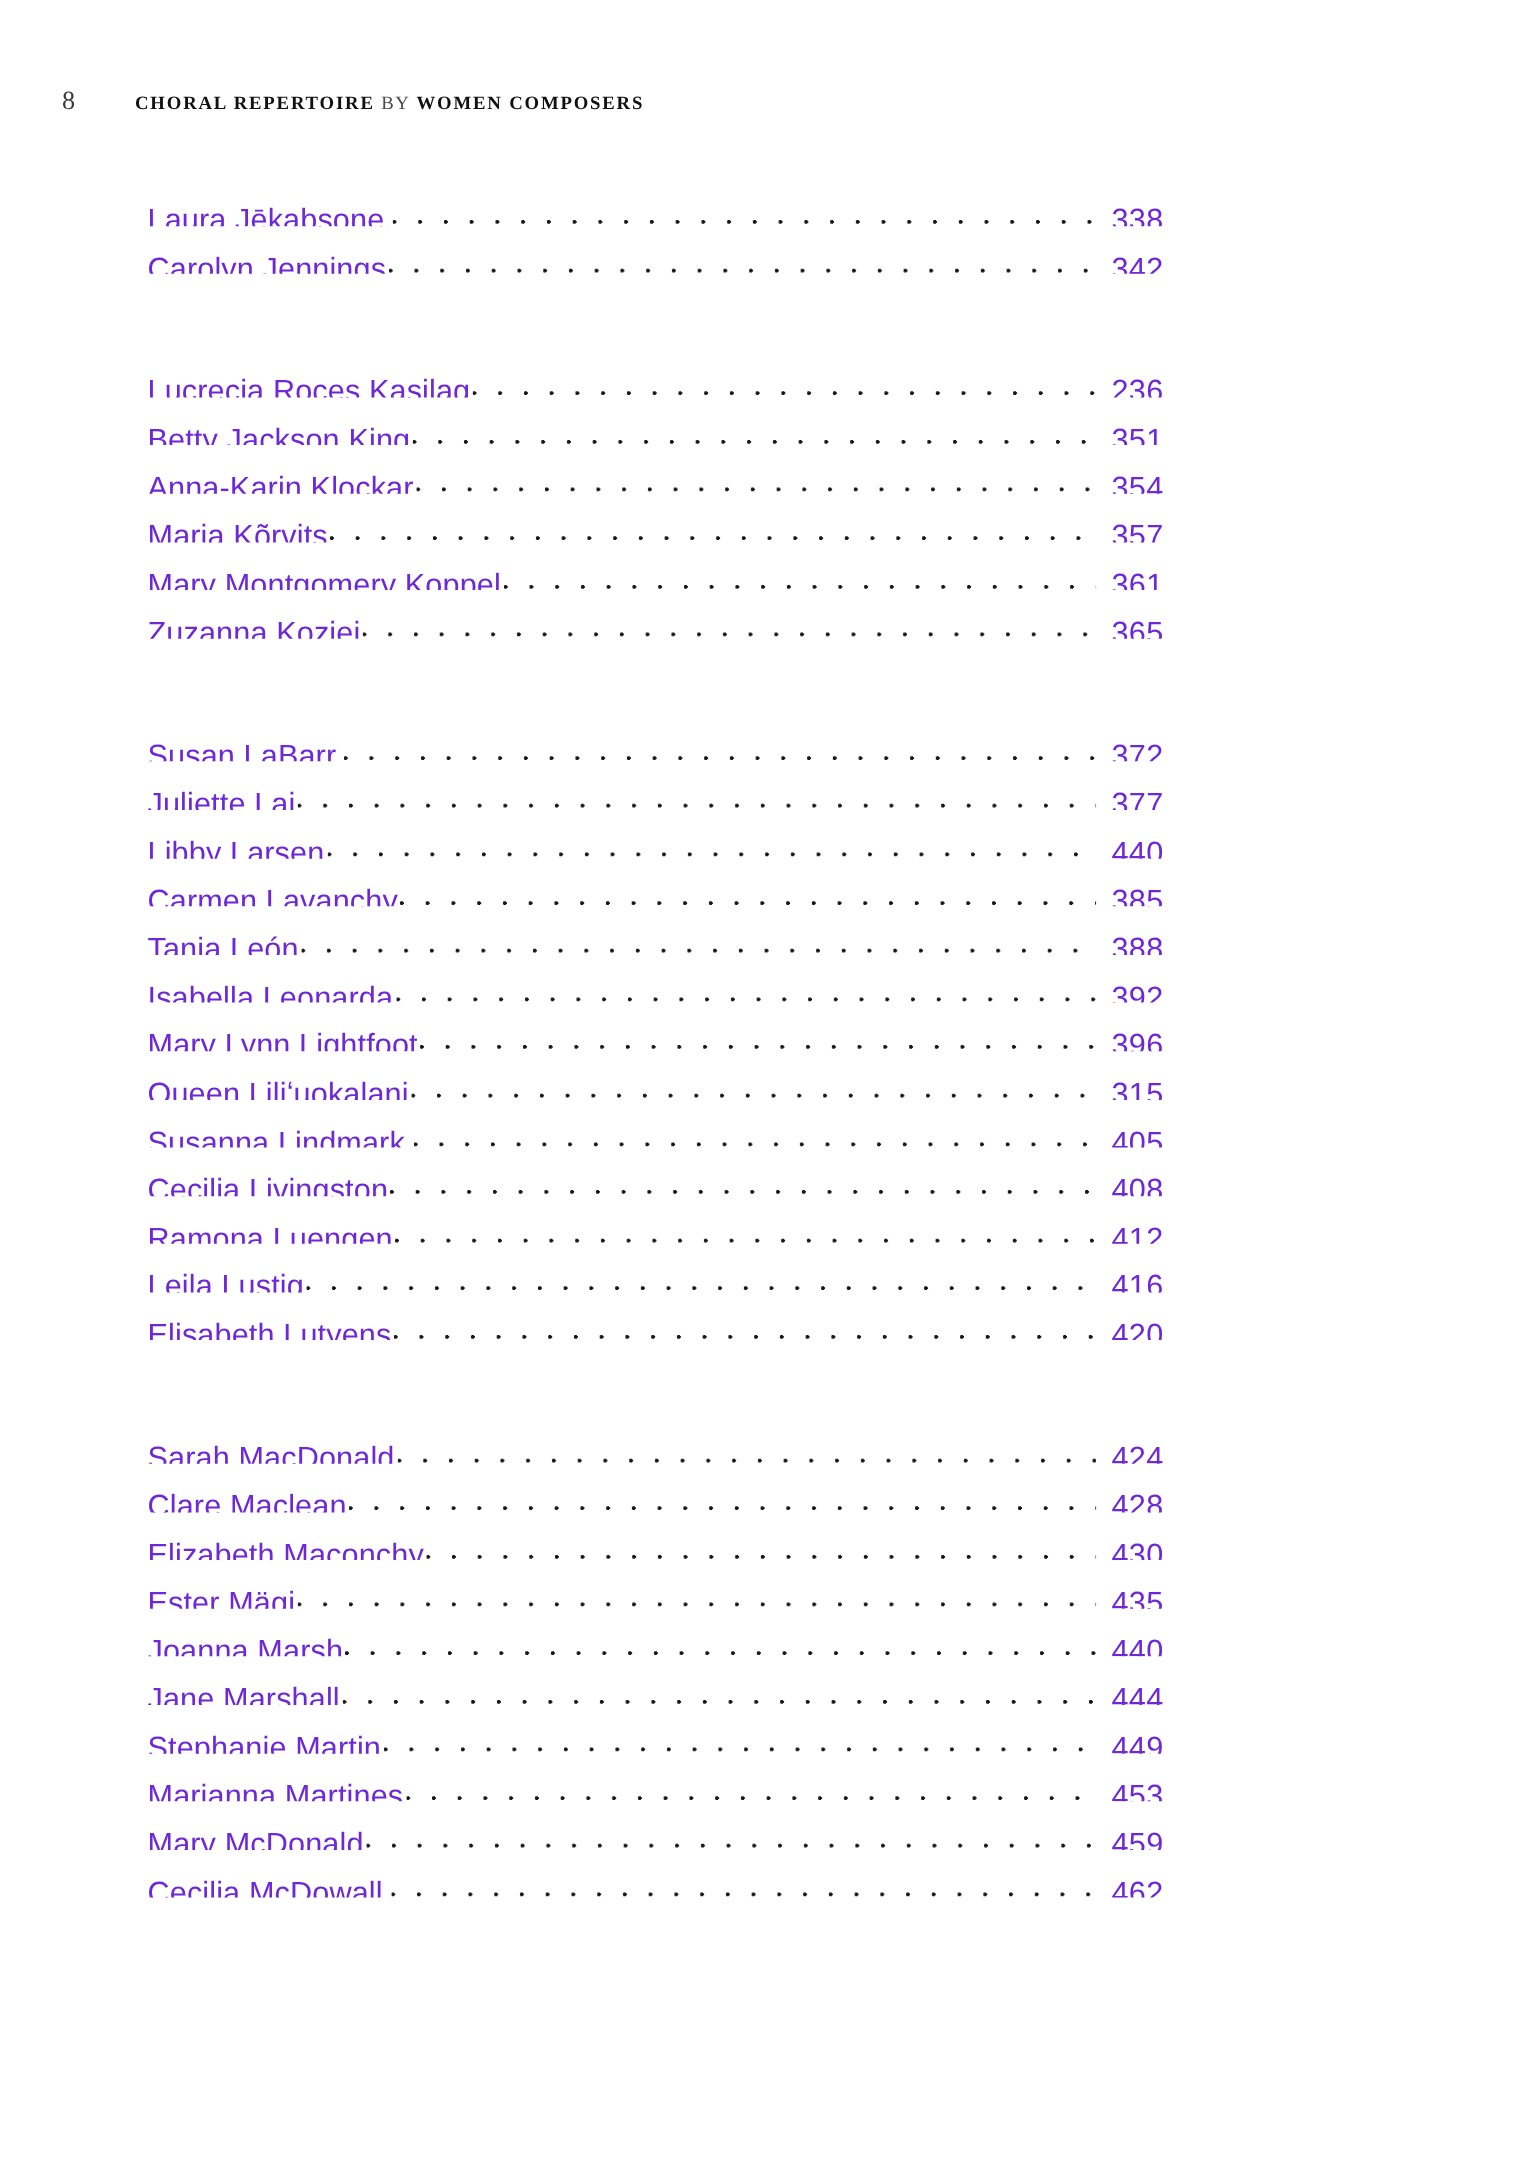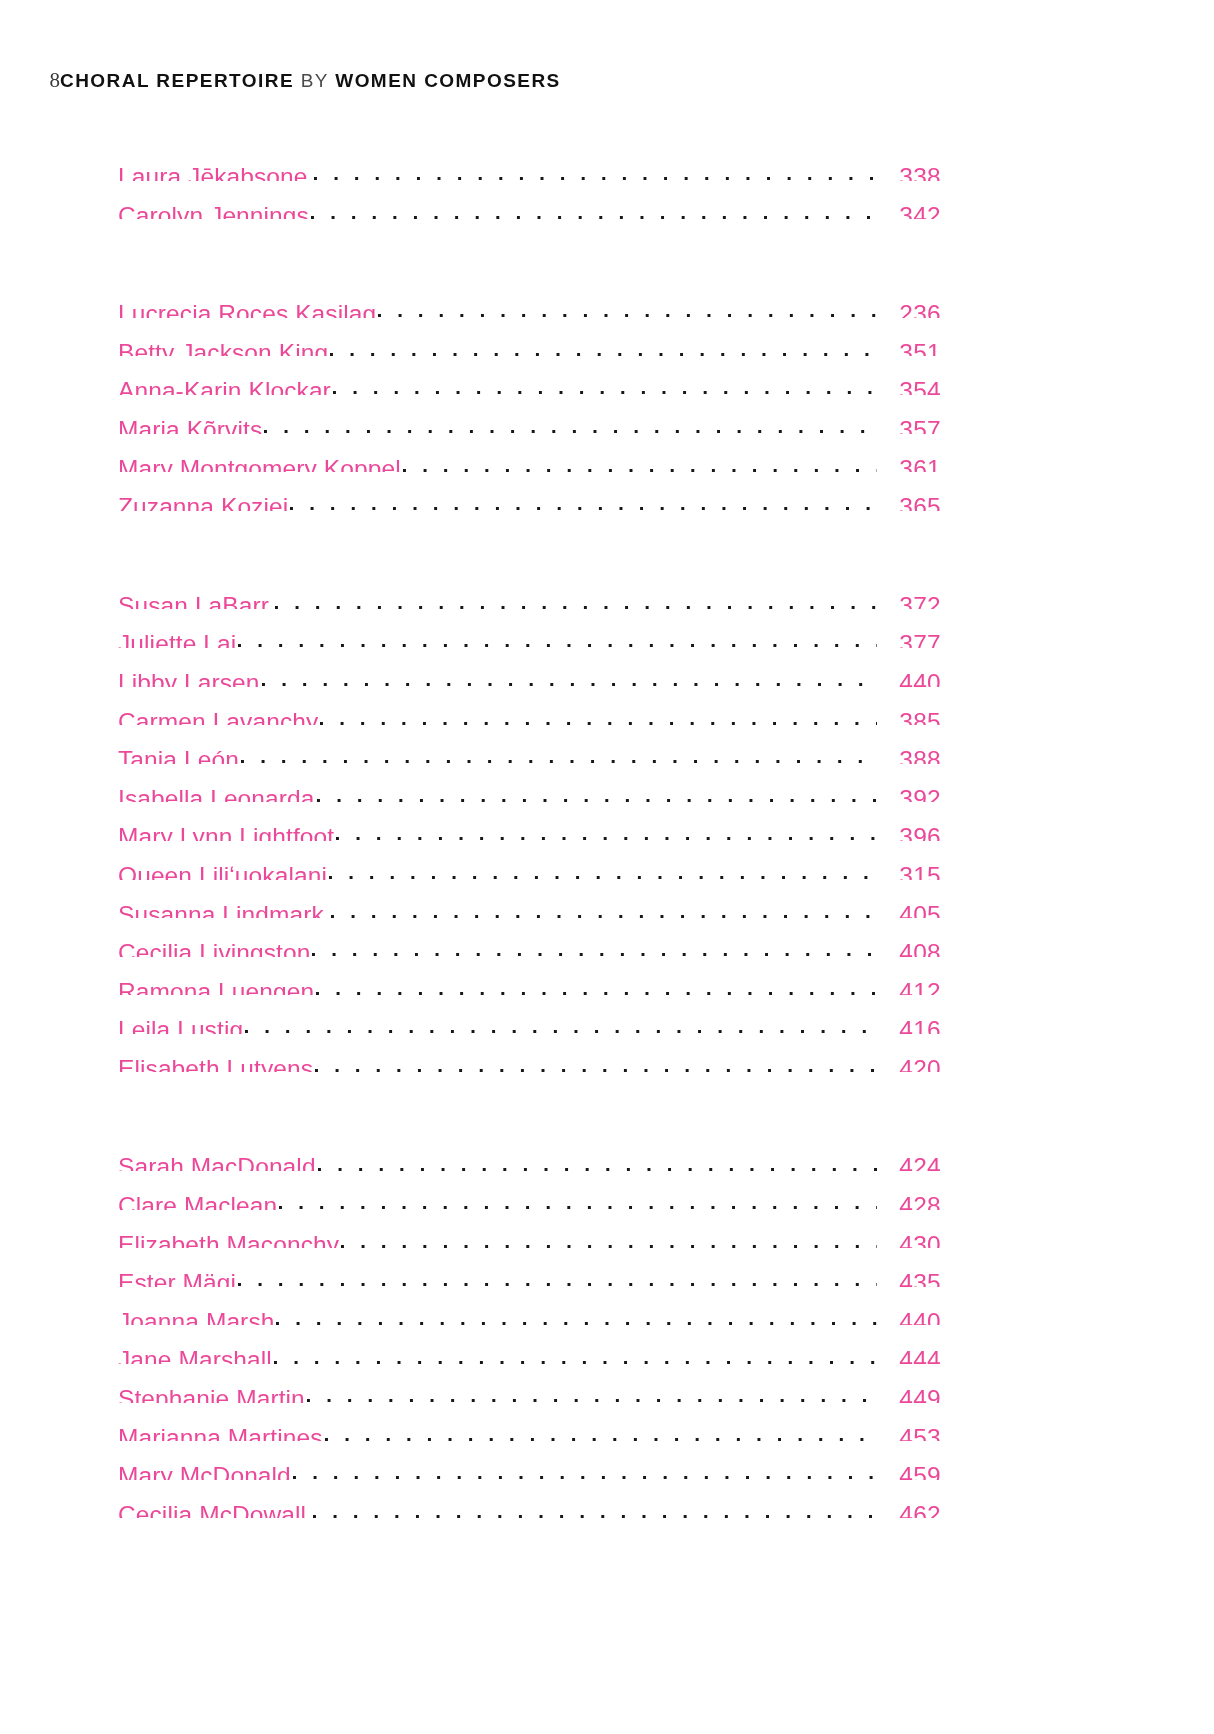--- a/index.html
+++ b/index.html
@@ -38,25 +38,27 @@
   .folio {
     width: 60px;
     text-align: right;
     font-family: "Liberation Serif", serif;
     font-size: 21px;
     color: #3a3a3a;
     letter-spacing: 0;
   }
 
   .head-title {
-    font-size: 19px;
+    margin-left: 48px;
+    font-size: 15px;
     font-weight: bold;
     letter-spacing: 1.45px;
     color: #111111;
     white-space: nowrap;
+    font-family: Liberation Serif, serif;
   }
 
   .head-title .conj {
     font-weight: normal;
     color: #4a4a4a;
     letter-spacing: 1.2px;
   }
 
   
   .toc {
@@ -75,21 +77,21 @@
     height: 60px;
   }
 
   .toc-entry {
     display: flex;
     align-items: baseline;
     width: 100%;
     height: 38.6px;
     font-size: 24.5px;
     letter-spacing: 0.1px;
-    color: #ec4899;
+    color: #6d28d9;
     overflow: hidden;
   }
 
   .entry-name {
     flex: 0 0 auto;
     white-space: nowrap;
     font-weight: 400;
   }
 
   
@@ -112,21 +114,21 @@
     background-size: 20.6px 3px;
     background-repeat: repeat-x;
   }
 
   
   .toc-entry.tight .leader { margin-left: 0; }
 
   .entry-page {
     flex: 0 0 auto;
     width: 62px;
-    text-align: right;
+    text-align: center;
     white-space: nowrap;
     font-weight: 400;
     letter-spacing: 0.3px;
     margin-top: 21px;
   }
 </style>
 </head>
 <body>
 
 <div class="page">

